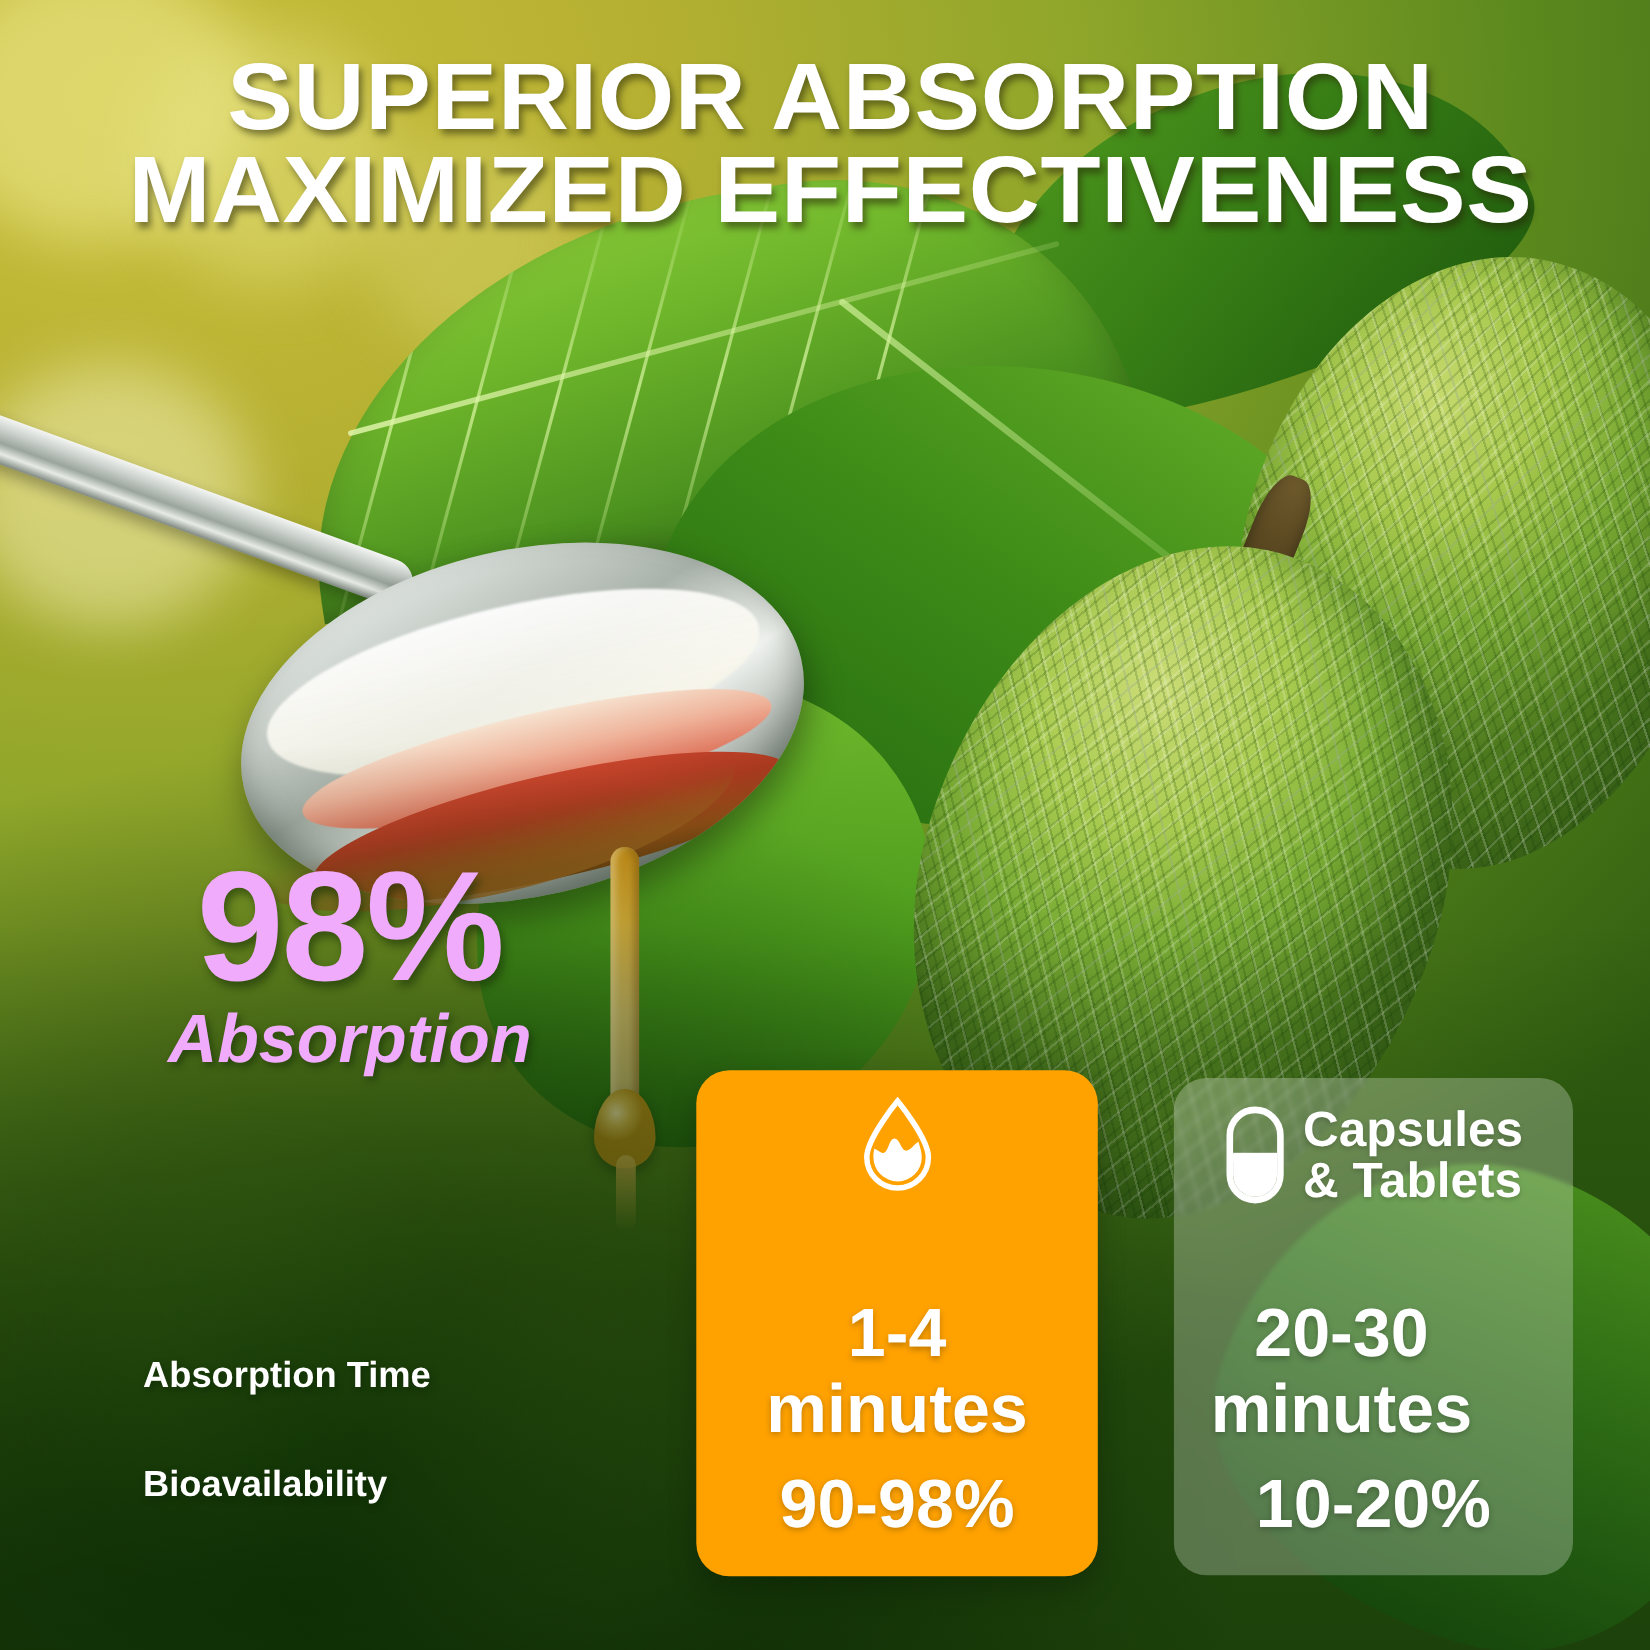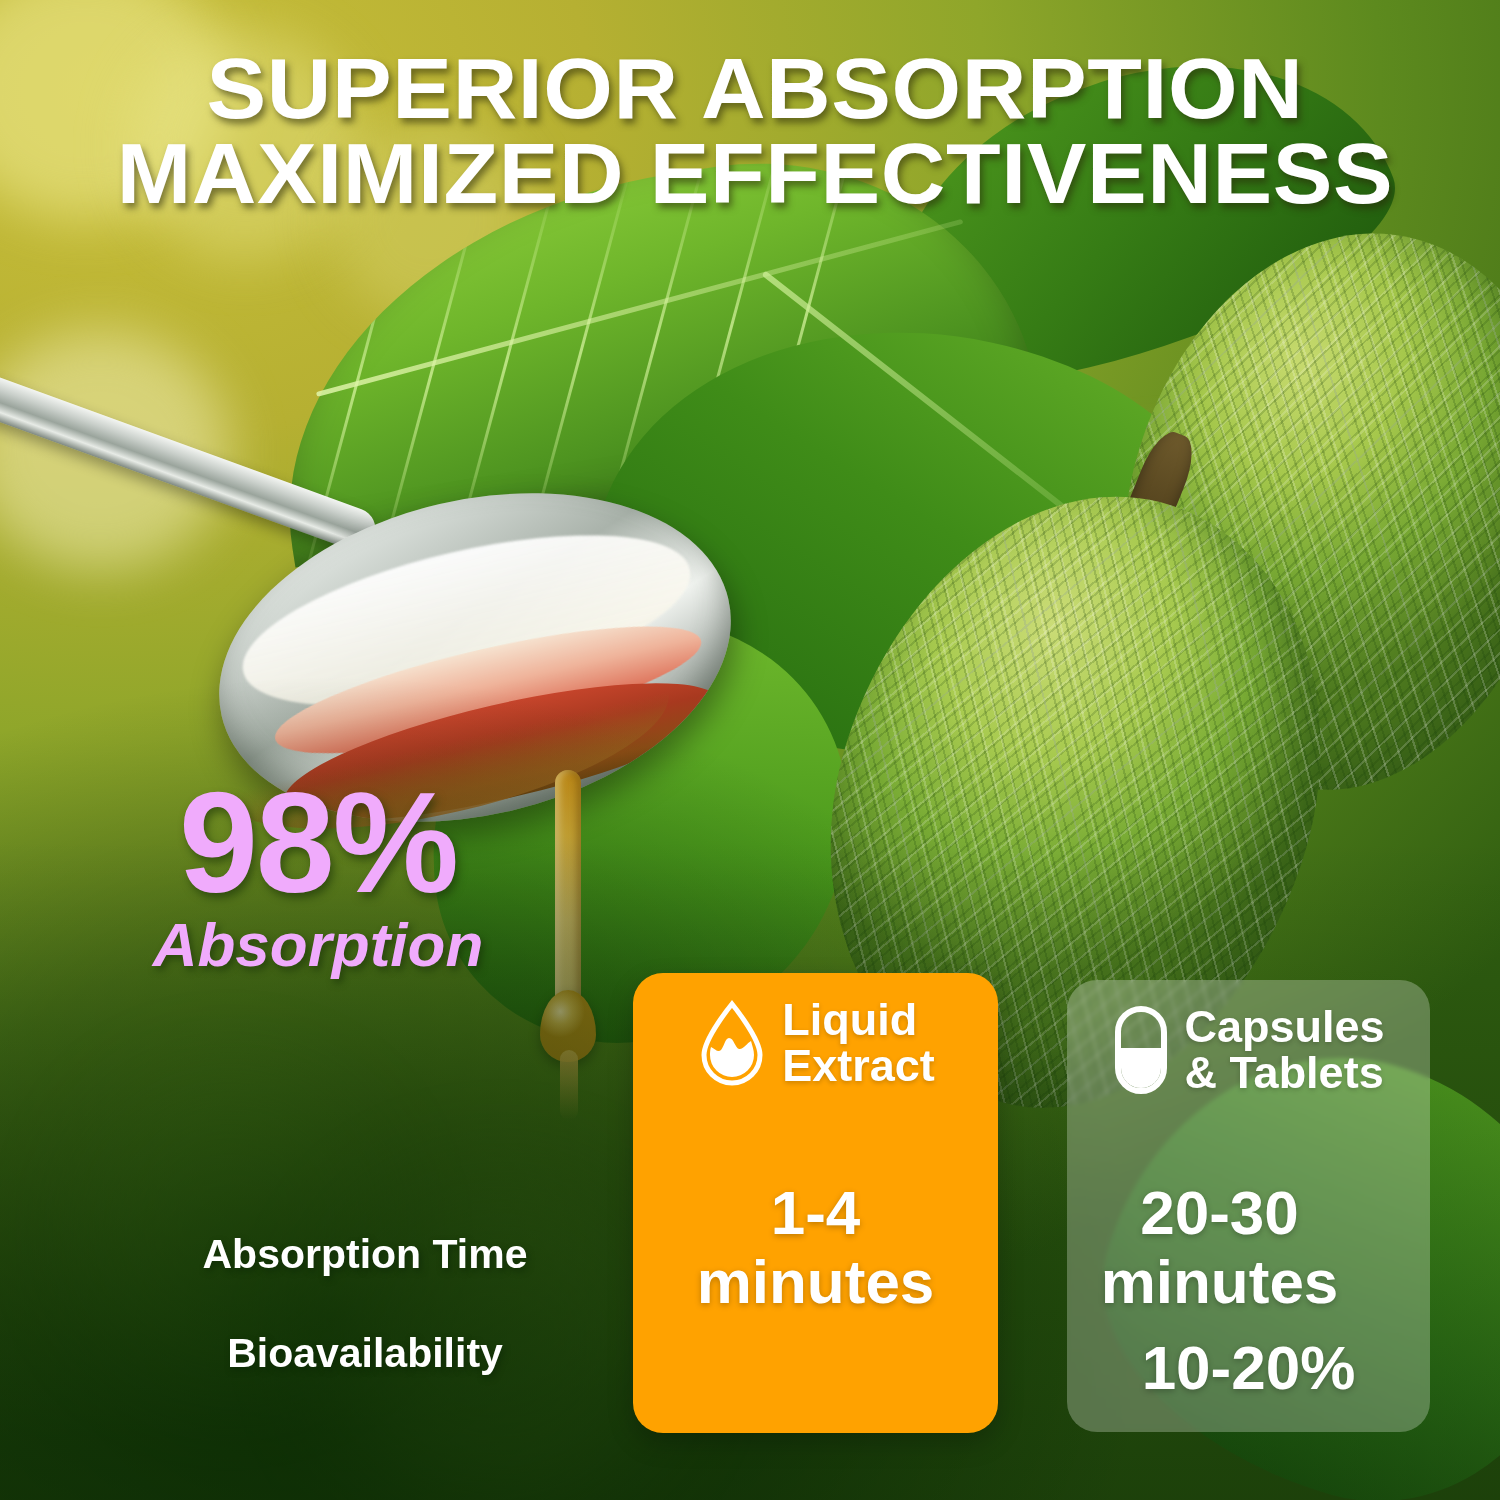--- a/index.html
+++ b/index.html
@@ -223,21 +223,21 @@
   }
   .card-head .ttl{
     font-size:45px;font-weight:700;line-height:1.02;text-align:left;
     text-shadow:0 2px 5px rgba(0,0,0,.20);
   }
   .icon-svg{flex:0 0 auto;display:block;}
 
   
   .row-label{
     position:absolute;right:0;color:#fff;font-weight:700;
-    font-size:41px;line-height:1.05;text-align:center;
+    font-size:33px;line-height:1.05;text-align:left;
     text-shadow:2px 3px 6px rgba(10,35,5,.55);
     white-space:nowrap;
   }
   .lbl-time{left:130px;width:470px;top:1233px;}
   .lbl-bio {left:130px;width:470px;top:1332px;}
 
   .val{
     position:absolute;color:#fff;font-weight:700;text-align:center;
     font-size:62px;line-height:1.12;
     text-shadow:0 2px 6px rgba(0,0,0,.26);
@@ -320,24 +320,20 @@
     <div class="stat-label">Absorption</div>
   </div>
 
   <div class="card card-liquid">
     <div class="card-head">
       <svg class="icon-svg" width="72" height="86" viewBox="0 0 72 86">
         <path d="M36 4 C36 4 8 38 8 55 a28 28 0 0 0 56 0 C64 38 36 4 36 4 Z" fill="none" stroke="#fff" stroke-width="5"></path>
         <path d="M14 55 c0-2 0-5 1-8 4 2 7 6 10 3 3-3 4-12 8-12 5 0 6 10 10 11 4 1 8-6 12-8
                  1 4 3 9 3 14 a22 22 0 0 1 -44 0 Z" fill="#fff"></path>
       </svg>
-      <div class="ttl">
-        <div>Liquid</div>
-        <div>Extract</div>
-      </div>
     </div>
   </div>
 
   <div class="card card-caps">
     <div class="card-head">
       <svg class="icon-svg" width="58" height="92" viewBox="0 0 58 92">
         <rect x="6" y="5" width="46" height="82" rx="23" ry="23" fill="none" stroke="#fff" stroke-width="6"></rect>
         <path d="M9 46 h40 v18 a20 20 0 0 1 -20 20 a20 20 0 0 1 -20 -20 Z" fill="#fff"></path>
         <rect x="9" y="44" width="40" height="8" fill="#fff"></rect>
       </svg>
@@ -348,15 +344,16 @@
     </div>
   </div>
 
   <div class="row-label lbl-time">Absorption Time</div>
   <div class="row-label lbl-bio">Bioavailability</div>
 
   <div class="val val-time-liq">1-4
 minutes</div>
   <div class="val val-time-cap">20-30
 minutes</div>
+  <div class="val val-bio-liq">90-98%</div>
   <div class="val val-bio-cap">10-20%</div>
 
 </div>
 
 </body></html>

